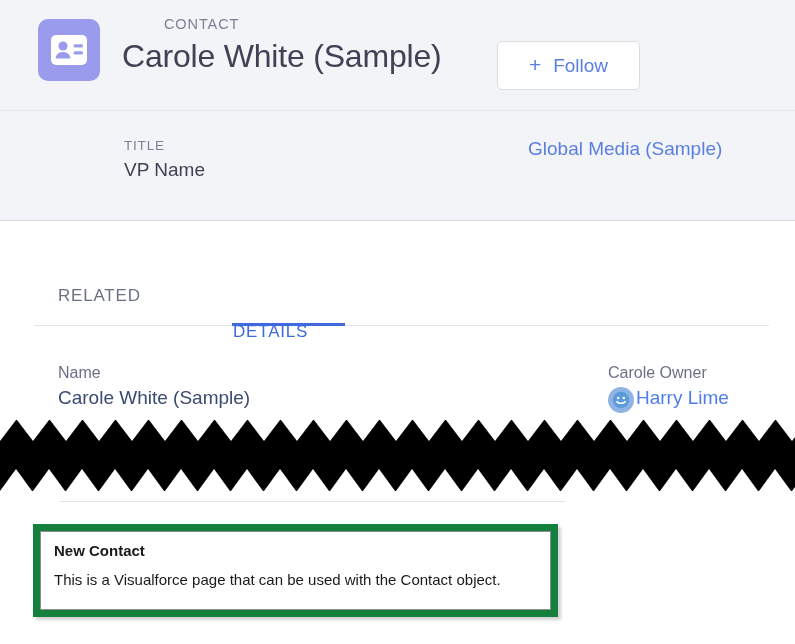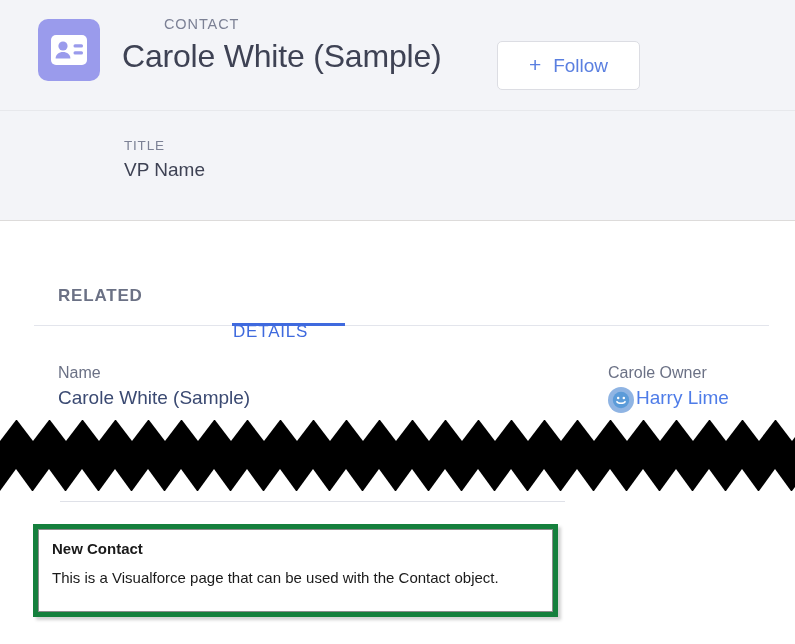--- a/index.html
+++ b/index.html
@@ -154,21 +154,21 @@
   }
   .tab {
     position: absolute;
     top: 0;
     font-size: 17px;
     letter-spacing: 0.8px;
     color: #6b7185;
     cursor: pointer;
     padding-bottom: 13px;
   }
-  .tab.tab-related { left: 58px; font-weight: bold; }
+  .tab.tab-related { left: 58px; }
   .tab.tab-details {
     left: 233px;
     color: #3f6ade;
     margin-top: 36px;
   }
   .tab-active-bar {
     position: absolute;
     left: 232px;
     top: 37px;
     width: 113px;
@@ -268,21 +268,21 @@
   }
 
   
   .vf-panel {
     position: absolute;
     left: 33px;
     top: 524px;
     width: 525px;
     height: 93px;
     background: #ffffff;
-    border: 5px solid #15803d;
+    border: 7px solid #15803d;
     box-sizing: border-box;
     box-shadow: 3px 3px 3px rgba(0,0,0,0.18);
   }
   .vf-inner {
     position: absolute;
     left: 0;
     top: 0;
     right: 0;
     bottom: 0;
     border: 1px solid #8c8c8c;
@@ -330,20 +330,21 @@
       <span class="follow-text">Follow</span>
     </div>
   </div>
 
   <div class="header-fields">
     <div class="hfield title-field">
       <div class="hfield-label">TITLE</div>
       <div class="hfield-value">VP Name</div>
     </div>
     <div class="hfield account-field">
+      <div class="hfield-value link">Global Media (Sample)</div>
     </div>
   </div>
 
 </div>
 
 <div class="tab-bar">
   <div class="tab-underline-track"></div>
   <div class="tab tab-related">RELATED</div>
   <div class="tab tab-details">DETAILS</div>
   <div class="tab-active-bar"></div>

